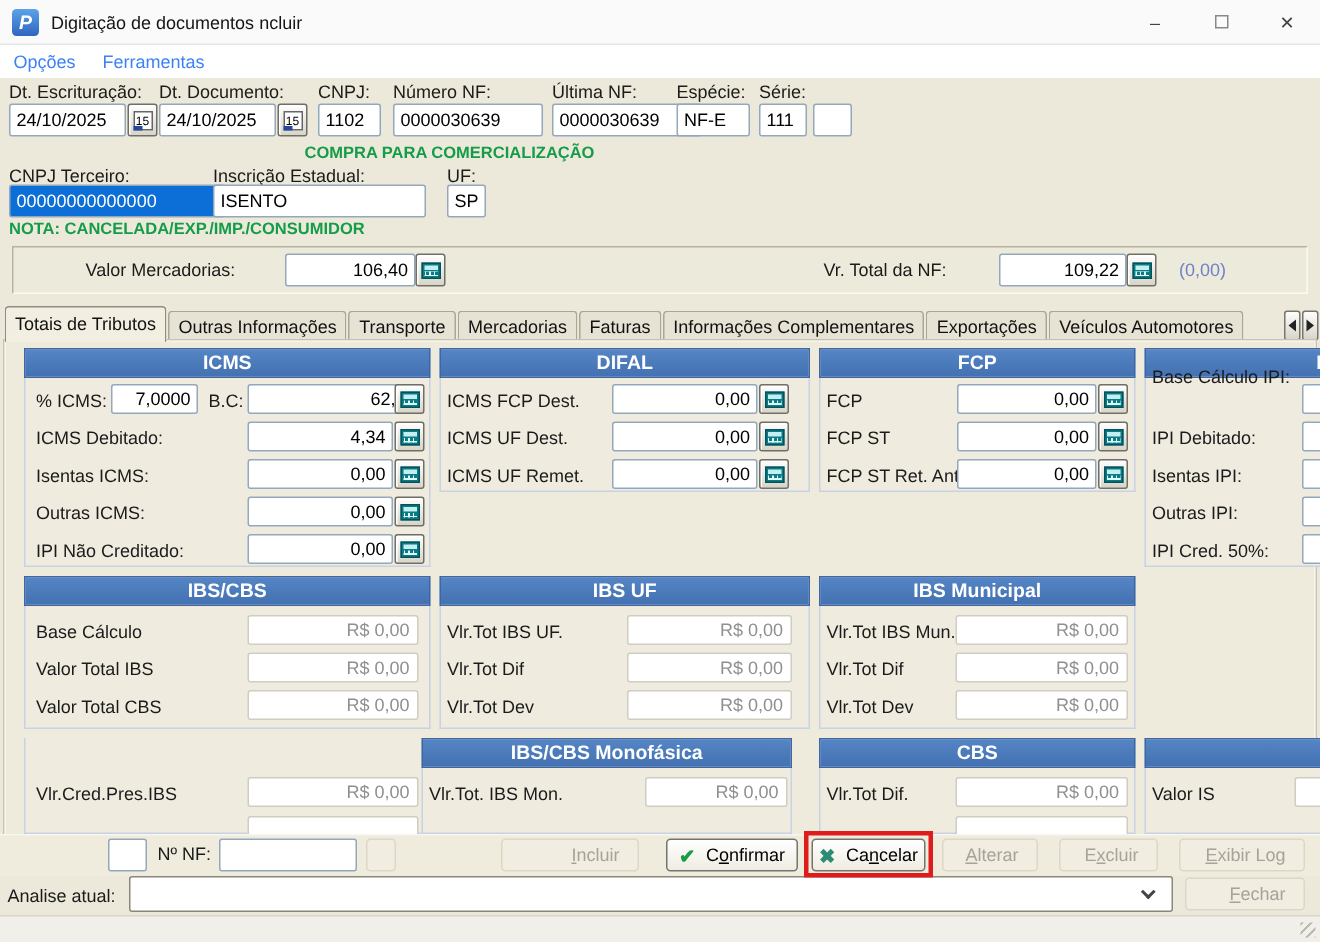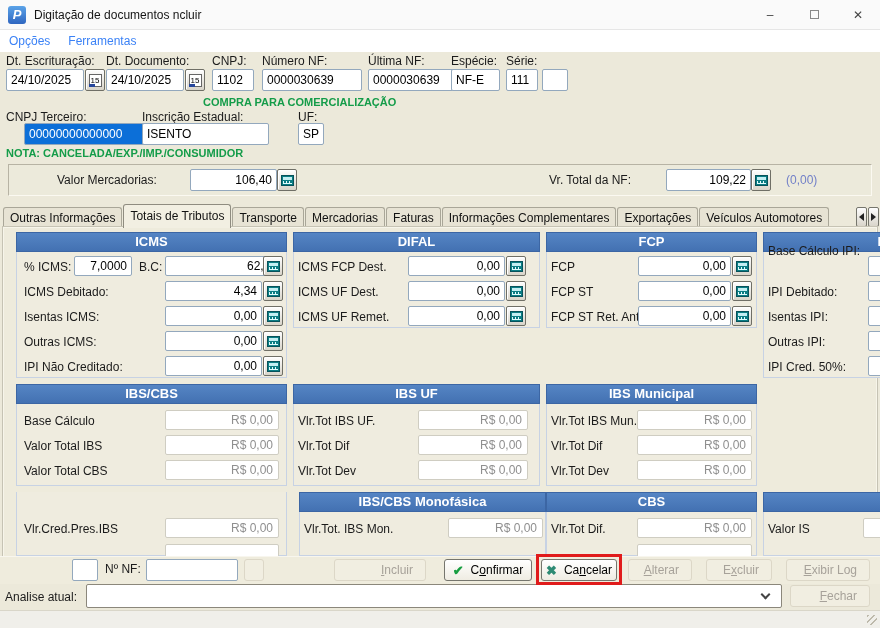--- a/index.html
+++ b/index.html
@@ -116,42 +116,42 @@
   <div class="edit" style="left:451px;top:69px;width:49px">NF-E</div>
   <div class="edit" style="left:506px;top:69px;width:32px">111</div>
   <div class="edit" style="left:542px;top:69px;width:26px"></div>
 
   <div class="gtext" style="left:203px;top:96px">COMPRA PARA COMERCIALIZAÇÃO</div>
 
   <div class="lbl" style="left:6px;top:110px">CNPJ Terceiro:</div>
   <div class="lbl" style="left:142px;top:110px">Inscrição Estadual:</div>
   <div class="lbl" style="left:298px;top:110px">UF:</div>
 
-  <div class="edit sel" style="left:24px;top:123px;width:144px">00000000000000</div>
-  <div class="edit" style="left:142px;top:123px;width:127px">ISENTO</div>
+  <div class="edit sel" style="left:6px;top:123px;width:144px">00000000000000</div>
+  <div class="edit" style="left:142px;top:123px;width:142px">ISENTO</div>
   <div class="edit" style="left:298px;top:123px;width:26px">SP</div>
 
   <div class="gtext" style="left:6px;top:147px">NOTA: CANCELADA/EXP./IMP./CONSUMIDOR</div>
 
   <div class="sunken"></div>
   <div class="lbl" style="left:57px;top:173px">Valor Mercadorias:</div>
   <div class="edit num" style="left:190px;top:169px;width:87px">106,40</div>
   <div class="sqbtn" style="left:277px;top:169px">
       <span class="calcico"></span>
     </div>
   <div class="lbl" style="left:549px;top:173px">Vr. Total da NF:</div>
   <div class="edit num" style="left:666px;top:169px;width:85px">109,22</div>
   <div class="sqbtn" style="left:751px;top:169px">
       <span class="calcico"></span>
     </div>
   <div class="hint" style="left:786px;top:173px">(0,00)</div>
 
   <div class="tabbar">
+    <div class="tab active">Totais de Tributos</div>
     <div class="tab">Outras Informações</div>
-    <div class="tab active">Totais de Tributos</div>
     <div class="tab">Transporte</div>
     <div class="tab">Mercadorias</div>
     <div class="tab">Faturas</div>
     <div class="tab">Informações Complementares</div>
     <div class="tab">Exportações</div>
     <div class="tab">Veículos Automotores</div>
   </div>
   <div class="tabarrow" style="left:856px">
       <span class="tri-l"></span>
     </div>
@@ -277,21 +277,21 @@
     <div class="lbl" style="left:4px;top:80px">Vlr.Tot Dev</div>
     <div class="rfield" style="left:90px;top:76px;width:115px">R$ 0,00</div>
   </div>
 
   <div class="panel" style="left:16px;top:492px;width:271px;height:64px">
     <div class="lbl" style="left:7px;top:30px">Vlr.Cred.Pres.IBS</div>
     <div class="rfield" style="left:148px;top:26px;width:114px">R$ 0,00</div>
     <div class="rfield" style="left:148px;top:52px;width:114px"></div>
   </div>
 
-  <div class="panel" style="left:299px;top:492px;width:247px;height:64px">
+  <div class="panel" style="left:281px;top:492px;width:247px;height:64px">
     <div class="phead">IBS/CBS Monofásica</div>
     <div class="lbl" style="left:4px;top:30px">Vlr.Tot. IBS Mon.</div>
     <div class="rfield" style="left:148px;top:26px;width:95px">R$ 0,00</div>
   </div>
 
   <div class="panel" style="left:546px;top:492px;width:211px;height:64px">
     <div class="phead">CBS</div>
     <div class="lbl" style="left:4px;top:30px">Vlr.Tot Dif.</div>
     <div class="rfield" style="left:90px;top:26px;width:115px">R$ 0,00</div>
     <div class="rfield" style="left:90px;top:52px;width:115px"></div>

